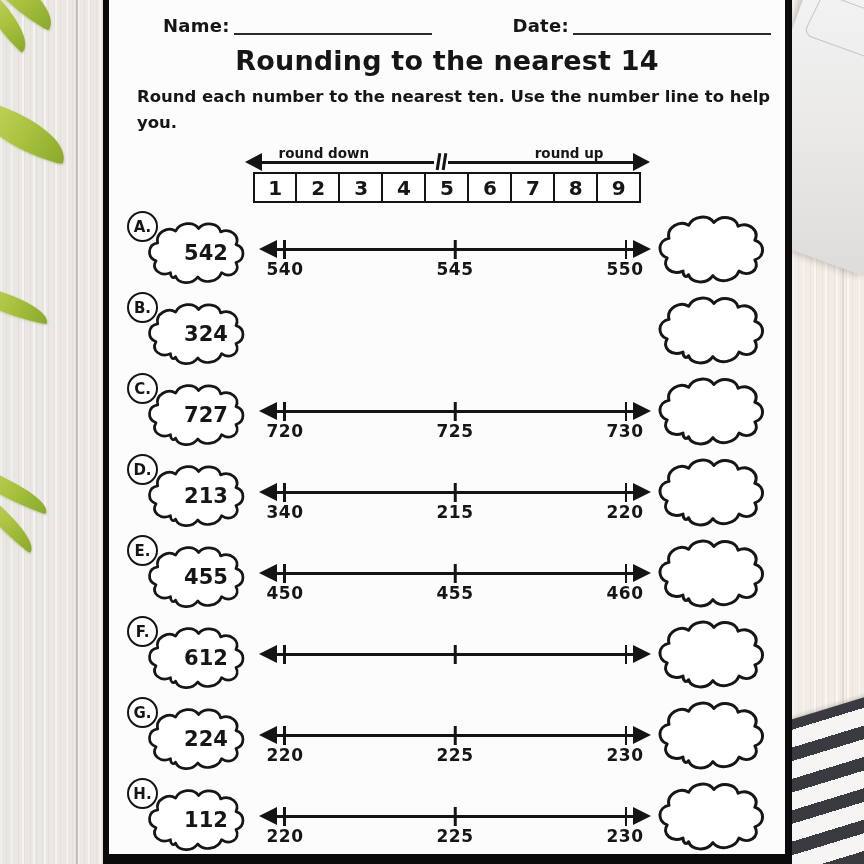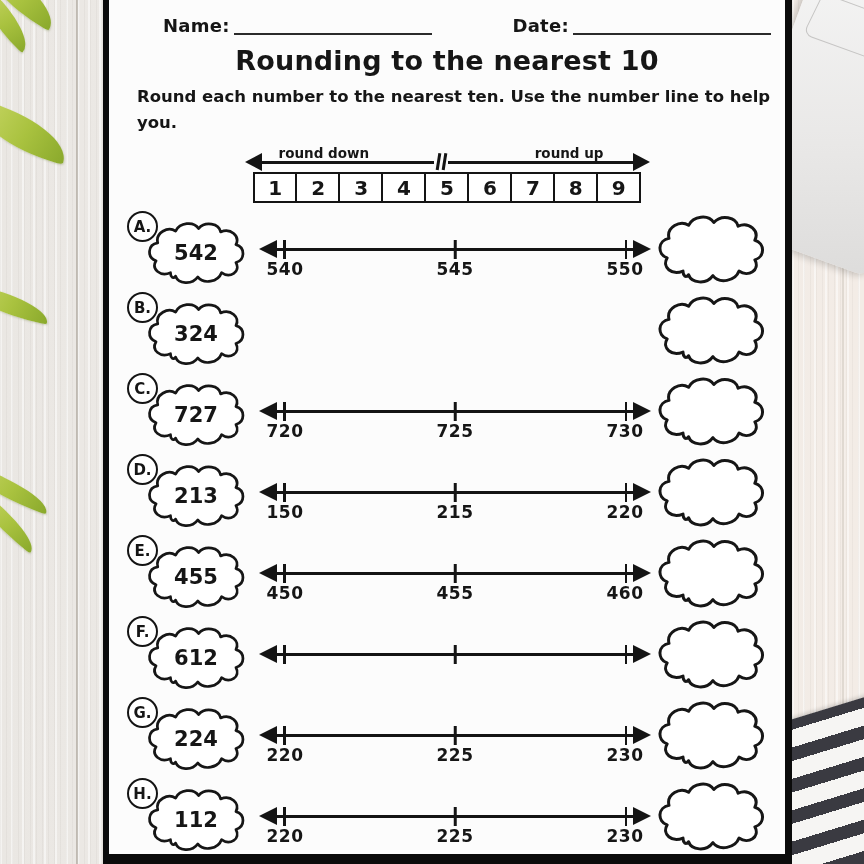--- a/index.html
+++ b/index.html
@@ -90,21 +90,21 @@
   .digit-box { width:45.5px; height:31px; border:2.5px solid #141414; margin-left:-2.5px; background:#fff;
     display:flex; align-items:center; justify-content:center; font-size:20px; font-weight:bold; }
   .digit-box:first-child { margin-left:0; }
 
   
   .rows { margin-top:8px; }
   .row { height:81px; display:flex; align-items:flex-start; justify-content:space-between; padding:0 4px 0 2px; }
 
   .qcloud { position:relative; width:130px; height:78px; flex:0 0 auto; }
   .qcloud svg { position:absolute; left:18px; top:9px; width:106px; height:68px; }
-  .qnum { position:absolute; left:30px; top:30px; width:82px; text-align:center; font-size:21px; font-weight:bold; }
+  .qnum { position:absolute; left:40px; top:30px; width:82px; text-align:center; font-size:21px; font-weight:bold; }
   .letter-badge { position:absolute; left:2px; top:0; width:31px; height:31px; border:2.5px solid #141414;
     border-radius:50%; background:#fff; display:flex; align-items:center; justify-content:center;
     font-size:15px; font-weight:bold; z-index:2; }
 
   .nline-wrap { position:relative; width:392px; height:78px; flex:0 0 auto; }
   .nline { position:relative; height:38px; margin-top:20px; }
   .nline .line { position:absolute; left:10px; right:10px; top:17px; height:2.5px; background:#141414; }
   .nline .tri-l { position:absolute; left:0; top:9px; width:0; height:0;
     border-top:9px solid transparent; border-bottom:9px solid transparent; border-right:18px solid #141414; }
   .nline .tri-r { position:absolute; right:0; top:9px; width:0; height:0;
@@ -147,21 +147,21 @@
 <div class="paper">
 
   <div class="hdr">
     <span class="hdr-label">Name:</span>
     <span class="hdr-line"></span>
     <span class="hdr-spacer"></span>
     <span class="hdr-label">Date:</span>
     <span class="hdr-line"></span>
   </div>
 
-  <div class="title">Rounding to the nearest 10</div>
+  <div class="title">Rounding to the nearest 14</div>
 
   <div class="instructions">
     <span style="display:block">Round each number to the nearest ten. Use the number line to help you.</span>
   </div>
 
   <div class="legend">
     <div class="arrowbar">
       <i class="tri tri-left"></i>
       <span class="abar-label abar-down">round down</span>
       <i class="bar"></i>
@@ -272,21 +272,21 @@
     <div class="nline-wrap">
       <div class="nline">
         <i class="tri-l"></i>
         <i class="line"></i>
         <i class="tick t0"></i>
         <i class="tick t1"></i>
         <i class="tick t2"></i>
         <i class="tri-r"></i>
       </div>
       <div class="tlabels">
-        <span class="tl tl0">150</span>
+        <span class="tl tl0">340</span>
         <span class="tl tl1">215</span>
         <span class="tl tl2">220</span>
       </div>
     </div>
     <div class="acloud">
       <svg viewBox="0 0 120 80">
             <use href="#cloud-shape"></use>
           </svg>
     </div>
   </div>

